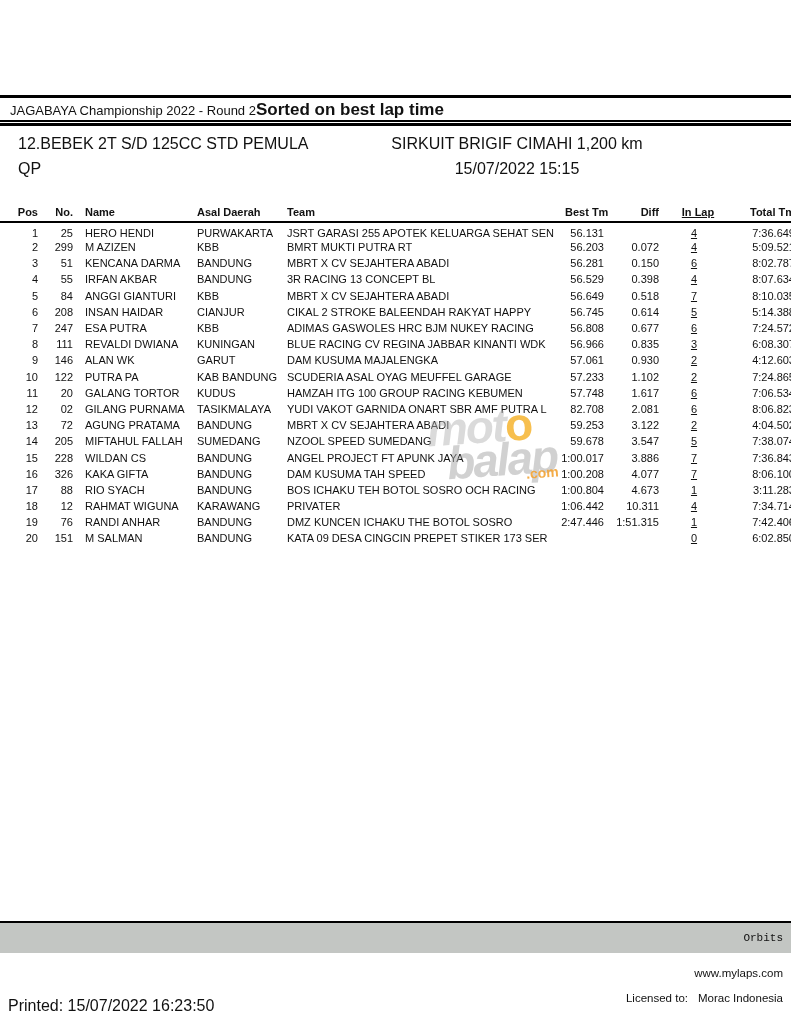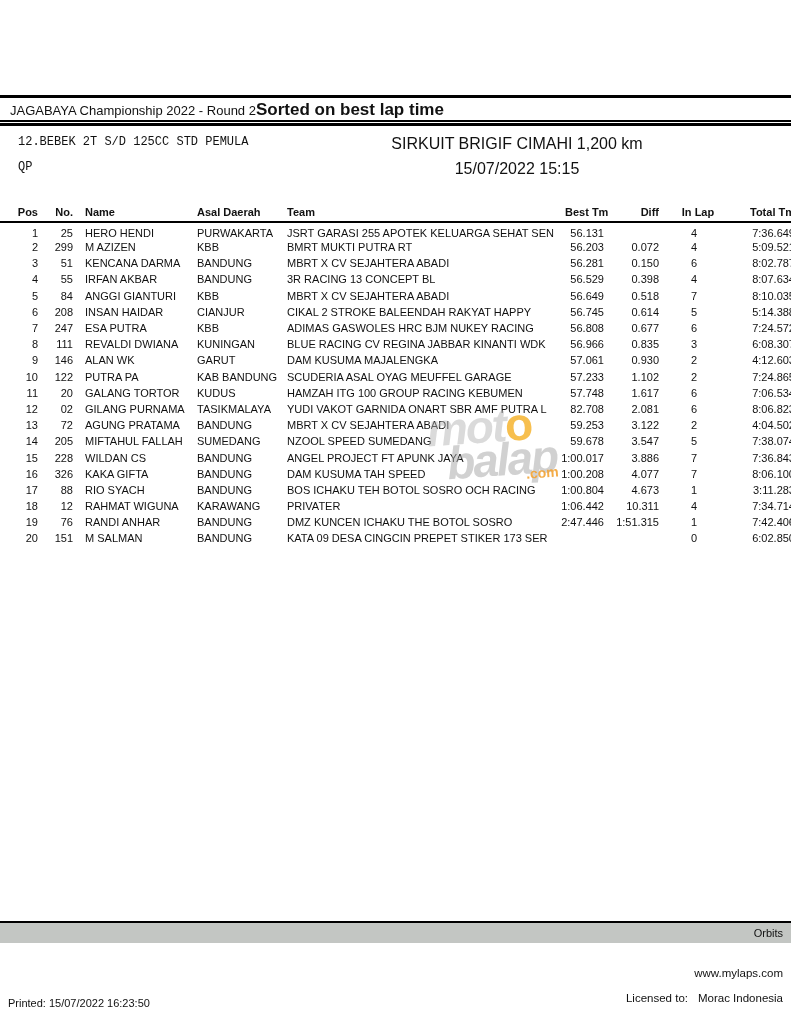--- a/index.html
+++ b/index.html
@@ -19,21 +19,21 @@
     position:absolute; top:100px; left:10px; right:8px;
     display:flex; justify-content:flex-start; align-items:baseline;
   }
   .band-title { font-size:13px; }
   .band-sorted { font-size:17px; font-weight:bold; }
   .double-rule { position:absolute; top:120px; left:0; right:0; }
   .double-rule .r1 { height:2px; background:#000; }
   .double-rule .r2 { height:1px; background:#fff; }
   .double-rule .r3 { height:3px; background:#000; }
 
-  .meta-row { position:absolute; left:18px; right:0; font-size:12px;font-family:Liberation Mono, monospace; }
+  .meta-row { position:absolute; left:18px; right:0; font-size:16px; }
   .meta-class { top:135px; }
   .meta-qp { top:160px; }
   .meta-qualifying { top:185px; }
   .meta-center {
     position:absolute; left:317px; width:400px; text-align:center;
   }
   .mc-circuit { top:135px; }
   .mc-datetime { top:160px; }
 
   table.results {
@@ -56,48 +56,49 @@
     border-bottom:2px solid #000; padding:0 0 3px 8px;
     white-space:nowrap; overflow:hidden;
   }
   table.results td {
     height:16.2px; padding:0; vertical-align:middle;
     white-space:nowrap; overflow:hidden;
   }
   table.results tbody tr:first-child td { padding-top:4px; }
   .al { text-align:left; padding-left:8px !important; }
   .ar { text-align:right; padding-right:4px !important; }
-  .ac { text-align:center; }
+  .ac { text-align:center;text-decoration:underline; }
   .ar-total { text-align:right; padding-right:2px !important; }
 
   .watermark {
     position:absolute; top:408px; left:428px;
     transform:rotate(-4deg);
     opacity:0.8; pointer-events:none;
     font-weight:bold; font-style:italic; line-height:0.82;
     letter-spacing:-2px;
   }
   .wm-l1 { font-size:46px; color:rgba(178,178,178,0.60); }
   .wm-l1 .wm-o { color:rgba(243,166,10,0.9); font-style:normal; }
   .wm-l2 { font-size:46px; color:rgba(168,168,168,0.65); margin-left:18px; margin-top:-4px; }
   .wm-com { font-size:14px; color:rgba(240,140,0,0.9); letter-spacing:0;
             margin-left:96px; margin-top:-8px; font-style:normal; }
 
   .foot-rule { top:921px; height:2px; }
   .orbits-bar {
-    position:absolute; top:923px; left:0; right:0; height:20px;
+    position:absolute; top:923px; left:0; right:0; height:30px;
     background:#c3c6c3; font-size:11px;
     display:flex; align-items:center; justify-content:flex-end;
     padding-right:8px;
+    font-family:Liberation Mono, monospace;
   }
   .foot-right { position:absolute; right:8px; font-size:11.5px; text-align:right; }
   .f-mylaps { top:961px;margin-top:6px; }
   .f-licensed { top:992px; }
   .f-licensed .gap { display:inline-block; width:10px; }
-  .f-printed { position:absolute; left:8px; top:997px; font-size:11px; }
+  .f-printed { position:absolute; left:8px; top:997px; font-size:16px; }
 </style>
 </head>
 <body>
 
 <div class="page">
 
   <div class="rule top-rule"></div>
 
   <div class="band-row">
     <span class="band-title">JAGABAYA Championship 2022 - Round 2</span>

